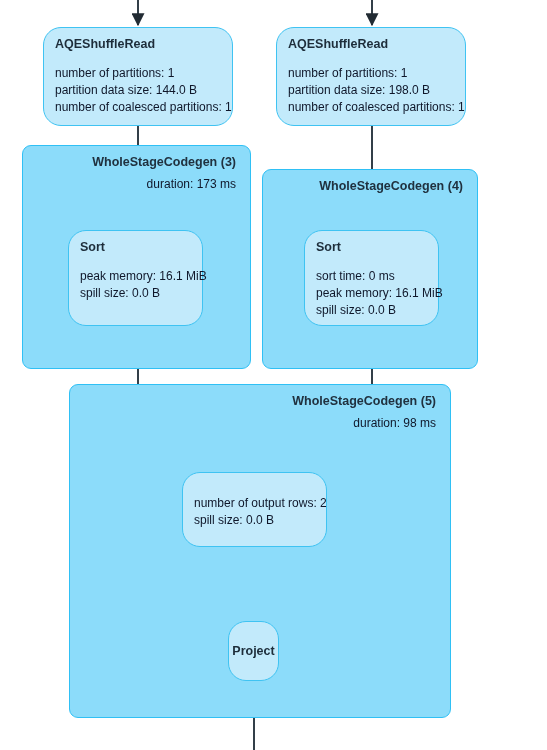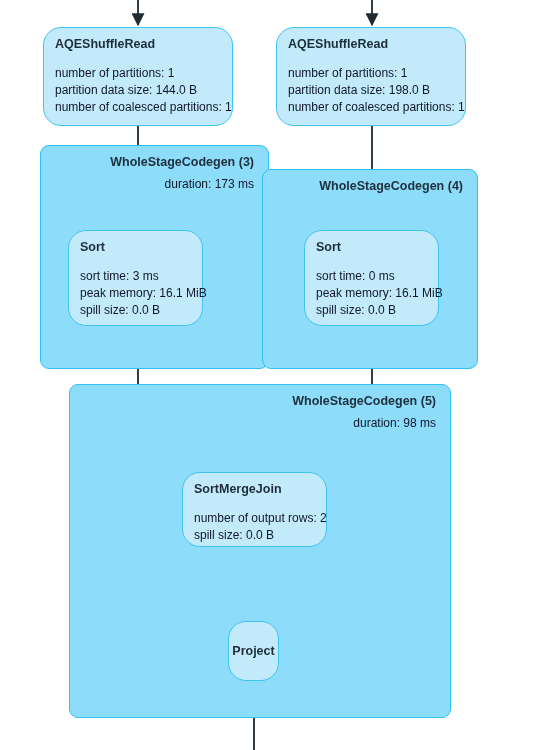--- a/index.html
+++ b/index.html
@@ -117,21 +117,21 @@
 
     <path d="M 138 326 L 138 420 C 138 455 160 462 193 470" stroke="#333F48" stroke-width="2" fill="none" marker-end="url(#arrow)"></path>
 
     <path d="M 372 326 L 372 418 C 372 452 350 460 318 470" stroke="#333F48" stroke-width="2" fill="none" marker-end="url(#arrow)"></path>
 
     <path d="M 254 547 L 254 619" stroke="#333F48" stroke-width="2" fill="none" marker-end="url(#arrow)"></path>
 
     <path d="M 254 681 L 254 752" stroke="#333F48" stroke-width="2" fill="none"></path>
   </svg>
 
-  <div class="cluster" style="left:40px; top:145px; width:229px; height:224px;">
+  <div class="cluster" style="left:22px; top:145px; width:229px; height:224px;">
     <div class="cluster-title">WholeStageCodegen (3)</div>
     <div class="cluster-duration">duration: 173 ms</div>
   </div>
 
   <div class="cluster" style="left:262px; top:169px; width:216px; height:200px;">
     <div class="cluster-title">WholeStageCodegen (4)</div>
     <div class="cluster-duration"></div>
   </div>
 
   <div class="cluster" style="left:69px; top:384px; width:382px; height:334px;">
@@ -153,37 +153,35 @@
     <div class="node-metrics">
       <div class="node-metric">number of partitions: 1</div>
       <div class="node-metric">partition data size: 198.0 B</div>
       <div class="node-metric">number of coalesced partitions: 1</div>
     </div>
   </div>
 
   <div class="node" style="left:68px; top:230px; width:135px; height:96px;">
     <div class="node-title">Sort</div>
     <div class="node-metrics">
-      <div class="node-metric">sort time: 3 ms</div>
       <div class="node-metric">peak memory: 16.1 MiB</div>
       <div class="node-metric">spill size: 0.0 B</div>
     </div>
   </div>
 
   <div class="node" style="left:304px; top:230px; width:135px; height:96px;">
     <div class="node-title">Sort</div>
     <div class="node-metrics">
       <div class="node-metric">sort time: 0 ms</div>
       <div class="node-metric">peak memory: 16.1 MiB</div>
       <div class="node-metric">spill size: 0.0 B</div>
     </div>
   </div>
 
   <div class="node" style="left:182px; top:472px; width:145px; height:75px;">
-    <div class="node-title">SortMergeJoin</div>
     <div class="node-metrics">
       <div class="node-metric">number of output rows: 2</div>
       <div class="node-metric">spill size: 0.0 B</div>
     </div>
   </div>
 
   <div class="node centered" style="left:228px; top:621px; width:51px; height:60px;">
     <div class="node-title">Project</div>
   </div>
 

